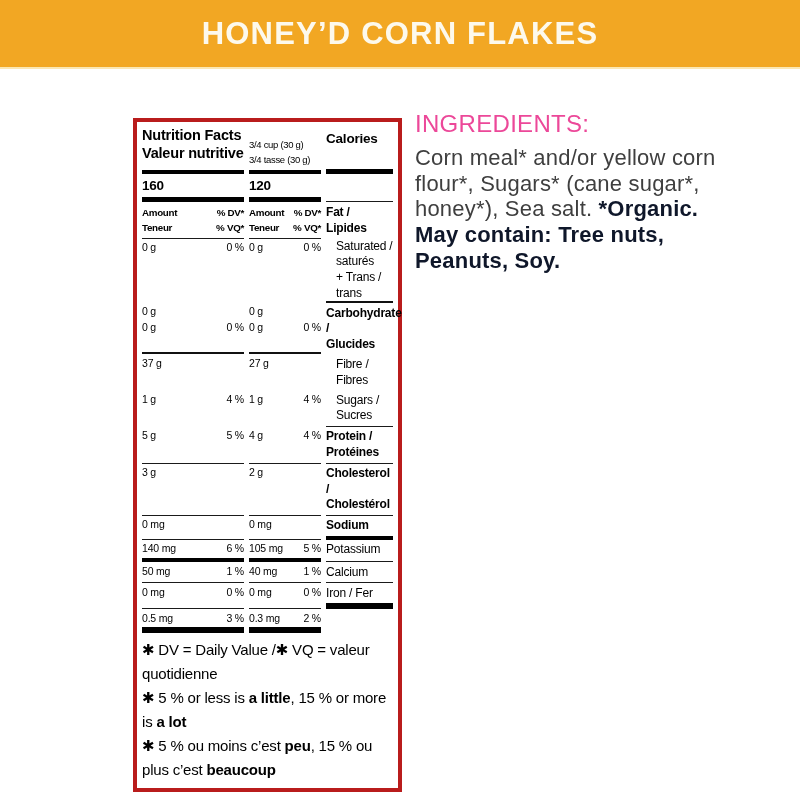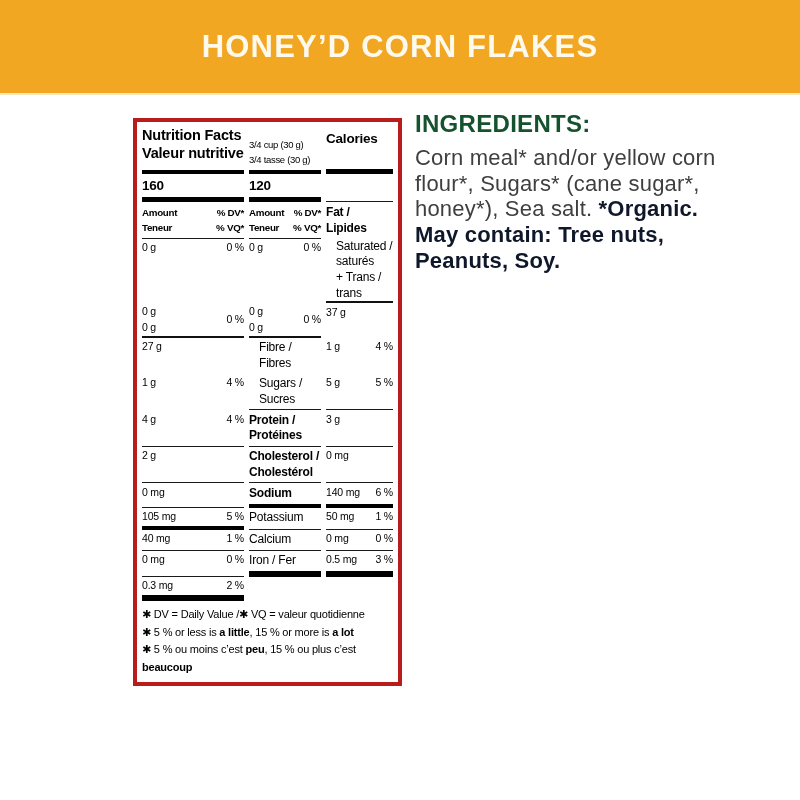--- a/index.html
+++ b/index.html
@@ -3,21 +3,21 @@
 <meta charset="utf-8">
 <style>
   html,body{margin:0;padding:0;}
   body{
     width:800px;height:800px;background:#ffffff;
     font-family:"Liberation Sans","DejaVu Sans",sans-serif;
     position:relative;overflow:hidden;color:#000;
   }
   
   .banner{
-    position:absolute;left:0;top:0;width:800px;height:93px;
+    position:absolute;left:0;top:0;width:800px;height:67px;
     background:#F2A723;display:flex;align-items:center;justify-content:center;
     box-shadow:0 2px 0 rgba(250,225,160,.8);
   }
   .banner-title{
     color:#FDF9EC;font-weight:bold;font-size:31px;letter-spacing:1.2px;
   }
   
   .nft{
     position:absolute;left:133px;top:118px;width:269px;box-sizing:border-box;
     border:4px solid #b91c1c;background:#fff;padding:5px 5px 6px 5px;
@@ -42,26 +42,26 @@
   .colhdr .ln{display:flex;justify-content:space-between;}
   .rowpad{padding:2.5px 0 2px 0;}
   .lbl{font-size:12px;letter-spacing:-0.2px;line-height:1.3;}
   .b{font-weight:bold;}
   .ind{padding-left:10px;}
   .val{display:flex;justify-content:space-between;font-size:10.5px;letter-spacing:-0.2px;line-height:1.3;}
   .stack{display:flex;flex-direction:column;line-height:1.55;}
   .mergedpct{align-self:center;}
   .twoline{display:flex;flex-direction:column;}
   
-  .footnotes{margin-top:5px;font-size:11px;line-height:1.6;letter-spacing:-0.2px;}
+  .footnotes{margin-top:5px;font-size:15px;line-height:1.6;letter-spacing:-0.2px;}
   
   .ingredients{
     position:absolute;left:415px;top:110px;width:334px;
   }
-  .ing-heading{font-size:24px;font-weight:bold;color:#14532d;letter-spacing:0.3px;margin-bottom:7px;}
+  .ing-heading{font-size:24px;font-weight:normal;color:#ec4899;letter-spacing:0.3px;margin-bottom:7px;}
   .ing-body{font-size:22px;line-height:1.17;color:#3F3F3F;letter-spacing:0.2px;}
   .ing-body .strong{font-weight:bold;color:#0f172a;}
   .ing-body .may{display:block;}
 </style>
 </head>
 <body>
 
 <div class="banner">
   <div class="banner-title">HONEY’D CORN FLAKES</div>
 </div>
@@ -130,20 +130,24 @@
       <span class="mergedpct">0 %</span>
     </div>
     <div class="cell sep2 val">
       <span class="stack">
         <span>0 g</span>
         <span>0 g</span>
       </span>
       <span class="mergedpct">0 %</span>
     </div>
 
+    <div class="cell rowpad lbl b twoline">
+      <span>Carbohydrate /</span>
+      <span>Glucides</span>
+    </div>
     <div class="cell rowpad val">
       <span>37 g</span>
     </div>
     <div class="cell rowpad val">
       <span>27 g</span>
     </div>
 
     <div class="cell rowpad lbl ind">Fibre / Fibres</div>
     <div class="cell rowpad val">
       <span>1 g</span>

